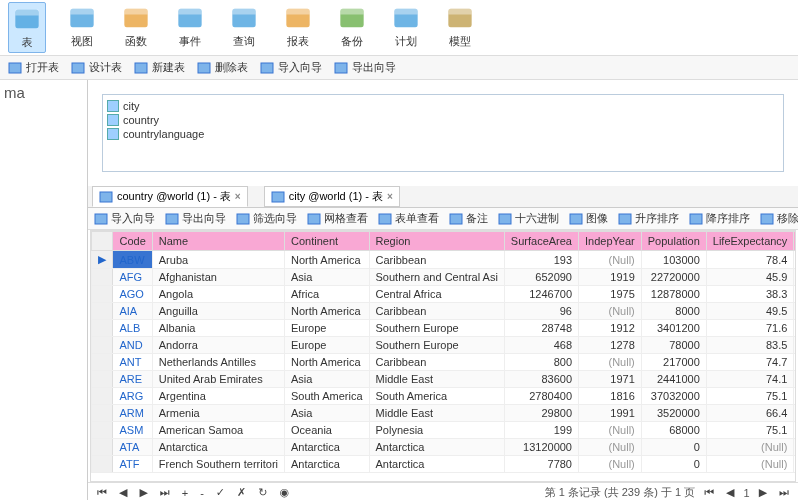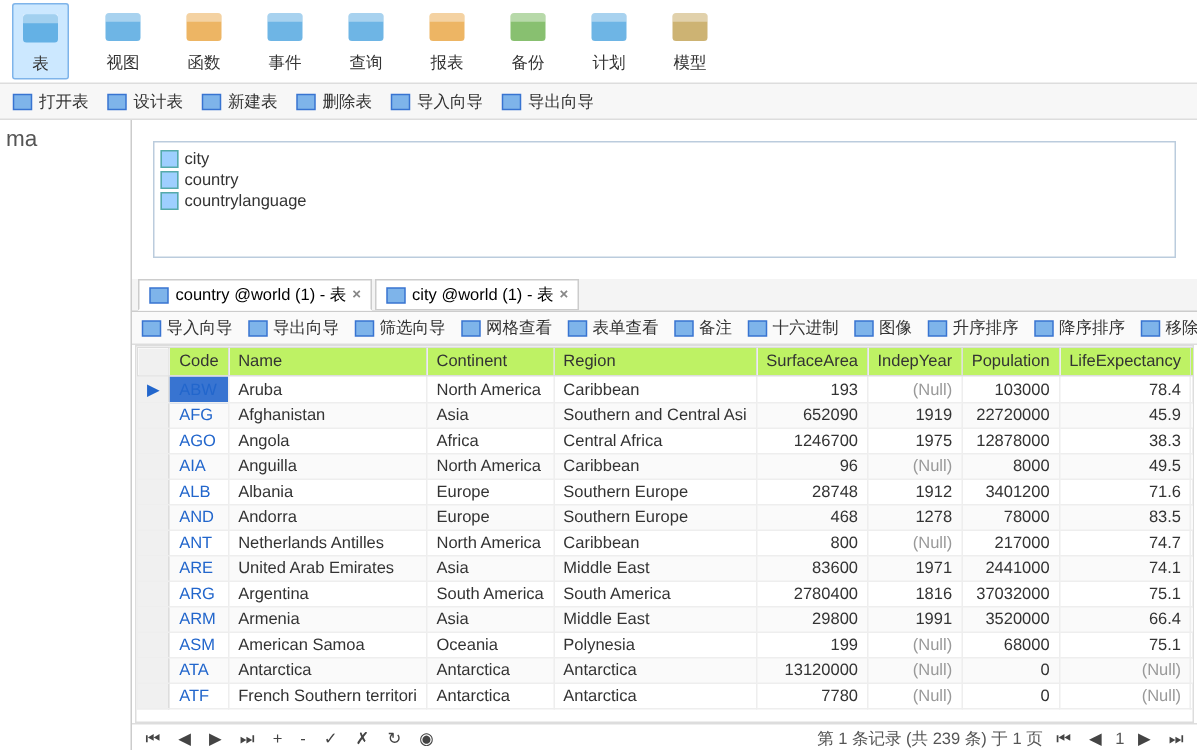--- a/index.html
+++ b/index.html
@@ -12,32 +12,32 @@
 .sub-toolbar{display:flex;gap:12px;padding:4px 8px;border-bottom:1px solid #ddd;background:#f7f7f7}
 .sub-item{display:flex;align-items:center;gap:4px;cursor:pointer;font-size:11px;color:#333}
 .sub-icon{width:14px;height:14px}
 .layout{display:flex;height:calc(500px - 78px)}
 .left-pane{width:88px;border-right:1px solid #ccc;background:#fff;padding:4px}
 .left-txt{color:#555;font-size:15px}
 .right-pane{flex:1;display:flex;flex-direction:column;overflow:hidden}
 .obj-list{border:1px solid #bcd;background:#fff;margin:14px;height:78px;padding:4px}
 .obj-item{display:flex;align-items:center;gap:4px;padding:1px 0;font-size:11px;color:#333}
 .obj-icon{width:12px;height:12px;background:#9ecfff;border:1px solid #5aa}
-.tabs{display:flex;align-items:flex-start;gap:2px;padding:0 4px;border-bottom:1px solid #ccc;background:#f4f4f4;height:22px}
+.tabs{display:flex;align-items:flex-start;gap:16px;padding:0 4px;border-bottom:1px solid #ccc;background:#f4f4f4;height:22px}
 .tab{display:flex;align-items:center;gap:4px;padding:2px 6px;border:1px solid #ccc;background:#fff;font-size:11px;cursor:pointer}
 .tab.active{background:#fff;border-bottom:1px solid #fff}
 .tab-close{color:#888;cursor:pointer;font-weight:bold;font-size:10px}
 .menu-bar{display:flex;gap:14px;padding:4px 8px;font-size:11px;color:#333;border-bottom:1px solid #eee}
 .menu-item{cursor:pointer}
 .grid-toolbar{display:flex;gap:10px;padding:3px 6px;border-bottom:1px solid #ddd;background:#fafafa;font-size:11px;color:#333;align-items:center;flex-wrap:nowrap;overflow:hidden}
 .gt-item{display:flex;align-items:center;gap:3px;cursor:pointer;white-space:nowrap}
 .gt-icon{width:14px;height:14px}
 .grid-wrap{flex:1;overflow:auto;border:1px solid #ddd;margin:0 2px}
 table{border-collapse:collapse;width:100%;font-size:11px}
-th{background:#bef264;border:1px solid #ddd;padding:3px 6px;text-align:left;font-weight:normal;color:#333;position:sticky;top:0}
+th{background:#f9a8d4;border:1px solid #ddd;padding:3px 6px;text-align:left;font-weight:normal;color:#333;position:sticky;top:0}
 td{border:1px solid #eee;padding:2px 6px;color:#333;white-space:nowrap}
 tr:nth-child(even){background:#fafafa}
 td.num{text-align:right}
 td.code{color:#2266cc}
 .null{color:#999;}
 .sel-cell{background:#3874d1;color:#fff}
 .row-indicator{width:14px;background:#f0f0f0;border-right:1px solid #ddd;text-align:center;color:#2266cc}
 .nav-bar{display:flex;align-items:center;gap:6px;padding:2px 6px;border-top:1px solid #ddd;font-size:11px;color:#555;height:20px}
 .nav-btn{cursor:pointer;color:#444;padding:0 3px}
 svg{display:block}

